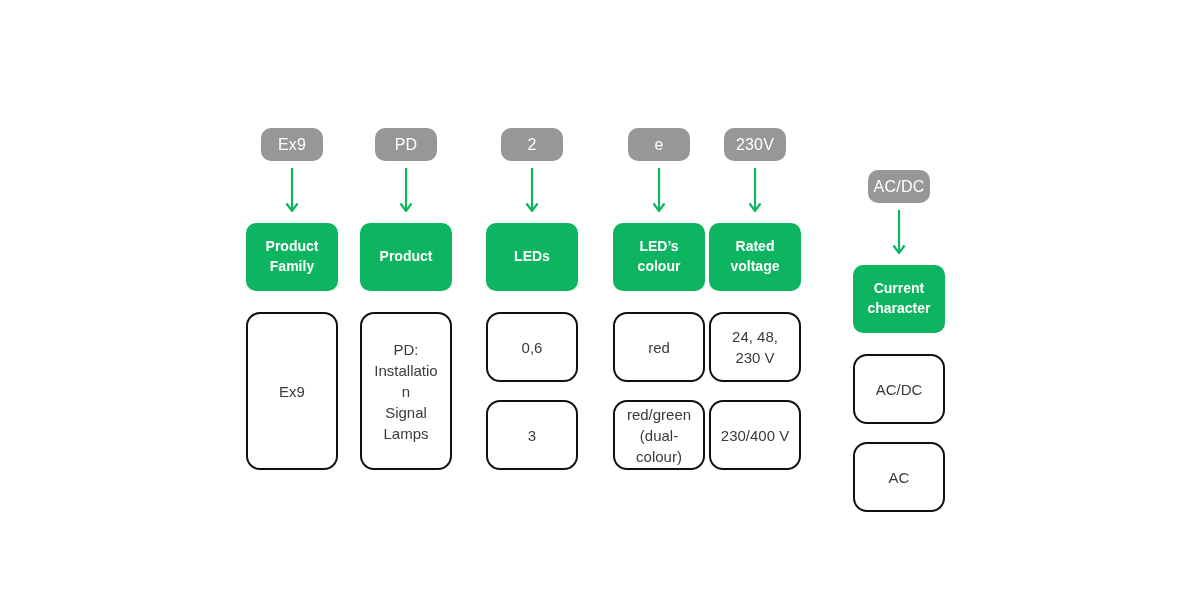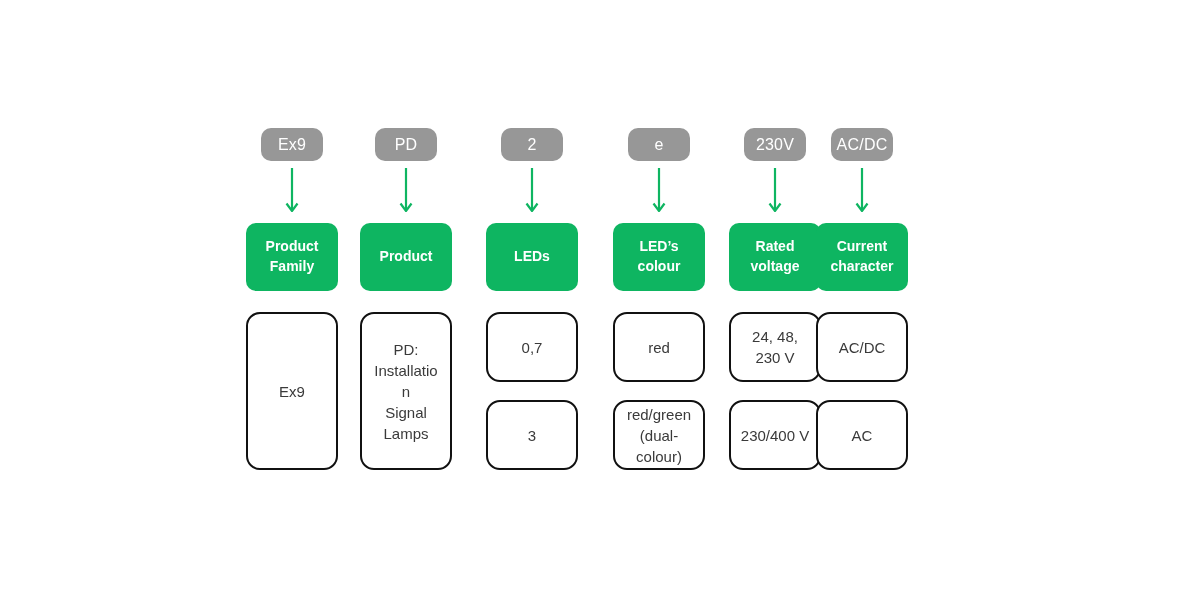--- a/index.html
+++ b/index.html
@@ -18,22 +18,22 @@
     top: 128px;
     width: 92px;
     display: flex;
     flex-direction: column;
     align-items: center;
   }
   .col-0 { left: 246px; }
   .col-1 { left: 360px; justify-content: flex-end; }
   .col-2 { left: 486px; }
   .col-3 { left: 613px; }
-  .col-4 { left: 729px; }
-  .col-5 { left: 816px; }
+  .col-4 { left: 709px; }
+  .col-5 { left: 853px; margin-top: 42px; }
 
   .code-badge {
     width: 62px; height: 33px;
     background: var(--gray, #979797);
     border-radius: 10px;
     color: #ffffff;
     font-size: 16px;
     display: flex;
     align-items: center;
     justify-content: center;
@@ -128,21 +128,21 @@
   <div class="column col-2">
     <div class="code-badge">2</div>
     <div class="arrow">
       <svg width="18" height="45" viewBox="0 0 18 45">
         <line x1="9" y1="1" x2="9" y2="42" stroke="#0eb561" stroke-width="2.2"></line>
         <polyline points="3.5,36.5 9,44 14.5,36.5" fill="none" stroke="#0eb561" stroke-width="2.2"></polyline>
       </svg>
     </div>
     <div class="category">LEDs</div>
     <div class="options">
-      <div class="option short">0,7</div>
+      <div class="option short">0,6</div>
       <div class="option short">3</div>
     </div>
   </div>
 
   <div class="column col-3">
     <div class="code-badge">e</div>
     <div class="arrow">
       <svg width="18" height="45" viewBox="0 0 18 45">
         <line x1="9" y1="1" x2="9" y2="42" stroke="#0eb561" stroke-width="2.2"></line>
         <polyline points="3.5,36.5 9,44 14.5,36.5" fill="none" stroke="#0eb561" stroke-width="2.2"></polyline>

